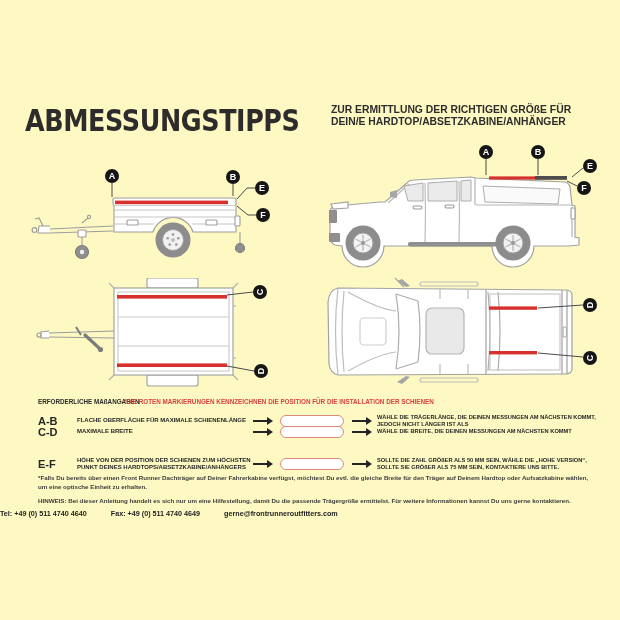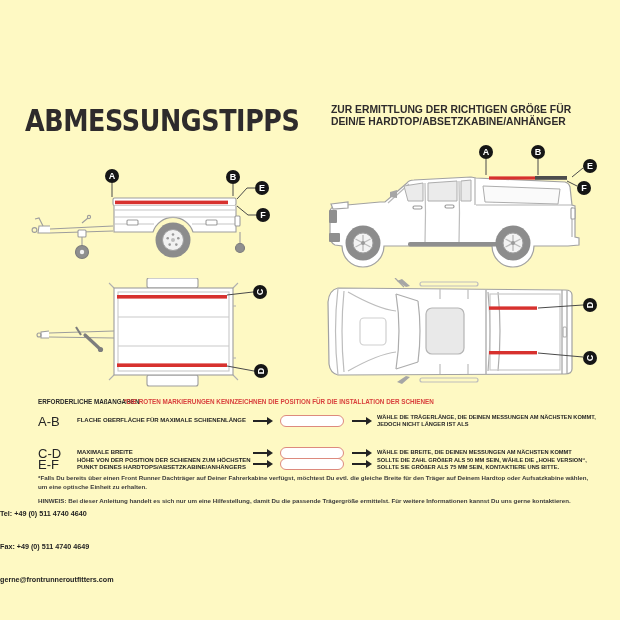--- a/index.html
+++ b/index.html
@@ -8,37 +8,37 @@
   .abs{position:absolute;}
   .page-title{left:25px;top:102px;font-family:"DejaVu Sans",sans-serif;font-size:31px;
               font-weight:800;letter-spacing:-.5px;color:#2e2b2c;transform:scaleX(.82);
               transform-origin:left top;white-space:nowrap;}
   .page-subtitle{left:331px;top:103px;font-size:11px;font-weight:700;line-height:1.12;
                  color:#2e2b2c;transform:scaleX(.94);transform-origin:left top;white-space:nowrap;}
   .legend-heading{left:38px;top:398px;font-size:6.3px;font-weight:700;color:#2a2a2a;}
   .legend-note{left:124px;top:398px;font-size:6.3px;font-weight:700;color:#d9423e;}
   .mrow{position:absolute;left:38px;width:572px;display:flex;align-items:center;}
   .mrow1{top:412px;height:18px;}
-  .mrow2{top:445px;height:16px;}
+  .mrow2{top:424px;height:16px;}
   .mrow3{top:453px;height:22px;}
-  .mkey{width:39px;font-size:13px;font-weight:400;flex:none;}
+  .mkey{width:39px;font-size:11px;font-weight:700;flex:none;}
   .mlabel{width:176px;font-size:6px;font-weight:700;line-height:1.25;flex:none;}
   .arrow{flex:none;position:relative;width:15px;height:2.4px;background:#232323;}
   .arrow::after{content:'';position:absolute;right:-5px;top:-3.1px;width:0;height:0;
                 border-left:6px solid #232323;border-top:4.3px solid transparent;
                 border-bottom:4.3px solid transparent;}
   .mbox{flex:none;width:62px;height:10px;border:1.3px solid #dd8a7e;border-radius:6.5px;
         margin:0 8px 0 12px;background:#fff;}
   .a2{margin-right:0;}
   .mresult{flex:1;margin-left:10px;font-size:5.7px;font-weight:700;line-height:1.3;}
   .footnote{left:38px;width:554px;font-size:6.2px;font-weight:600;line-height:1.4;color:#3b3b3b;}
   .fn1{top:474px;}
   .fn2{top:497px;}
   .contact{left:0;right:0;top:509px;display:flex;gap:24px;
-           font-size:7.2px;font-weight:700;color:#232323;flex-direction:column;}
+           font-size:7.2px;font-weight:700;color:#232323;}
   svg text.mk{font-family:"Liberation Sans",sans-serif;font-size:9px;font-weight:700;fill:#fff;}
   svg{display:block;}
 </style>
 </head>
 <body>
 
 <div class="sheet">
 
   <div class="abs page-title">ABMESSUNGSTIPPS</div>
   <div class="abs page-subtitle">

